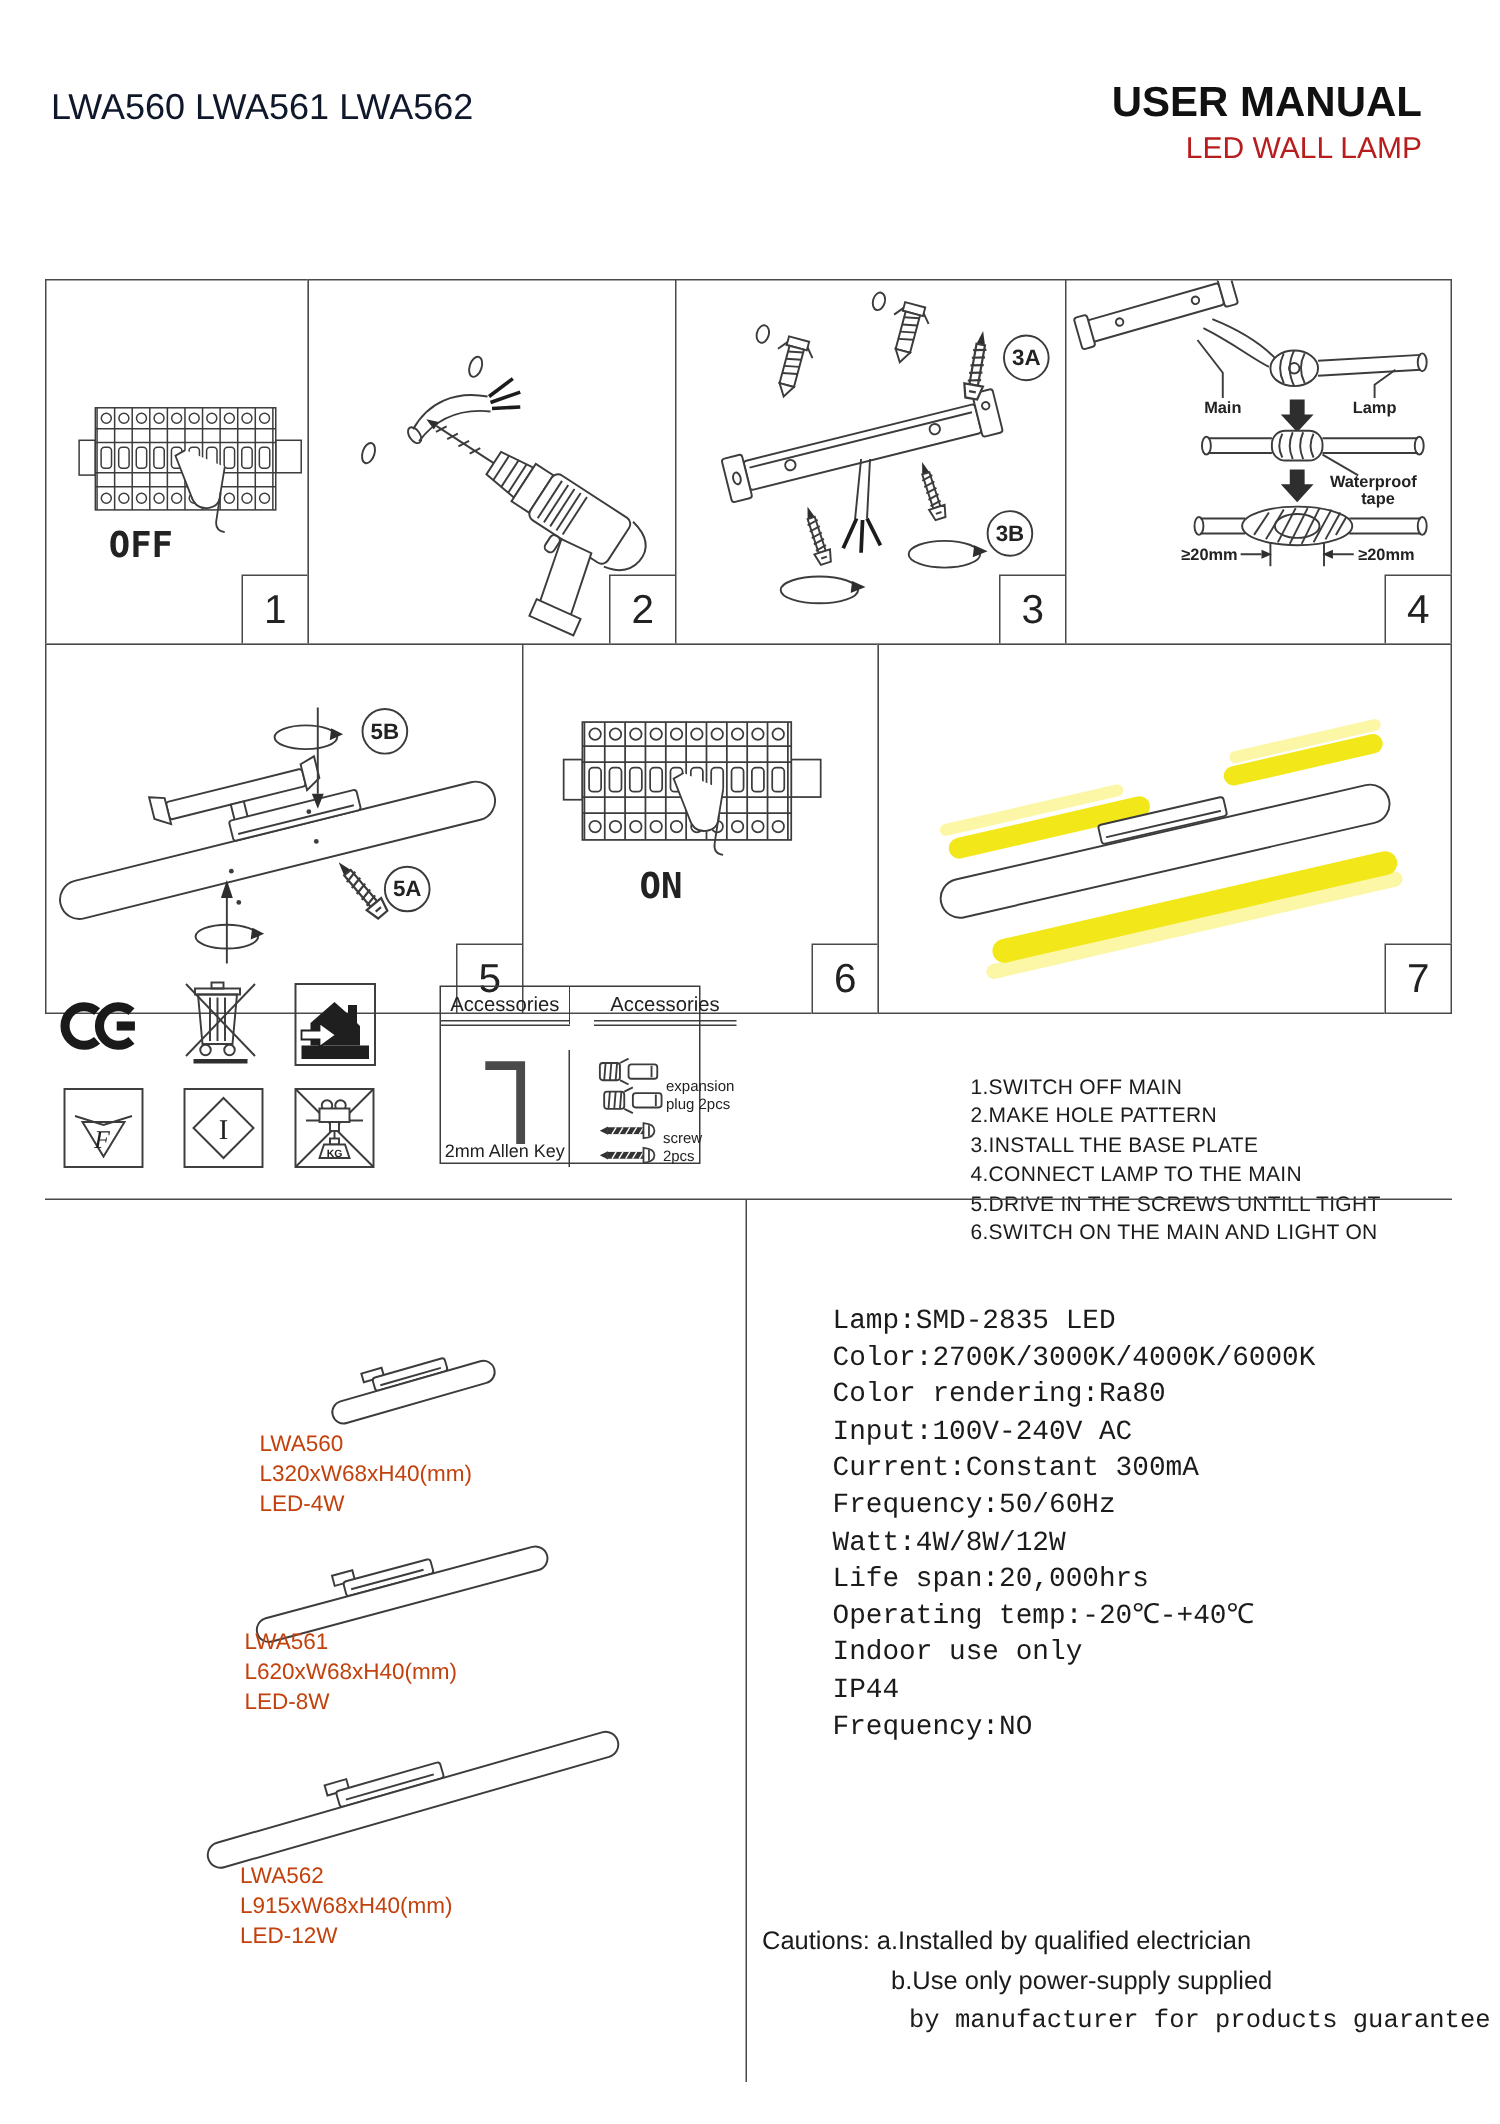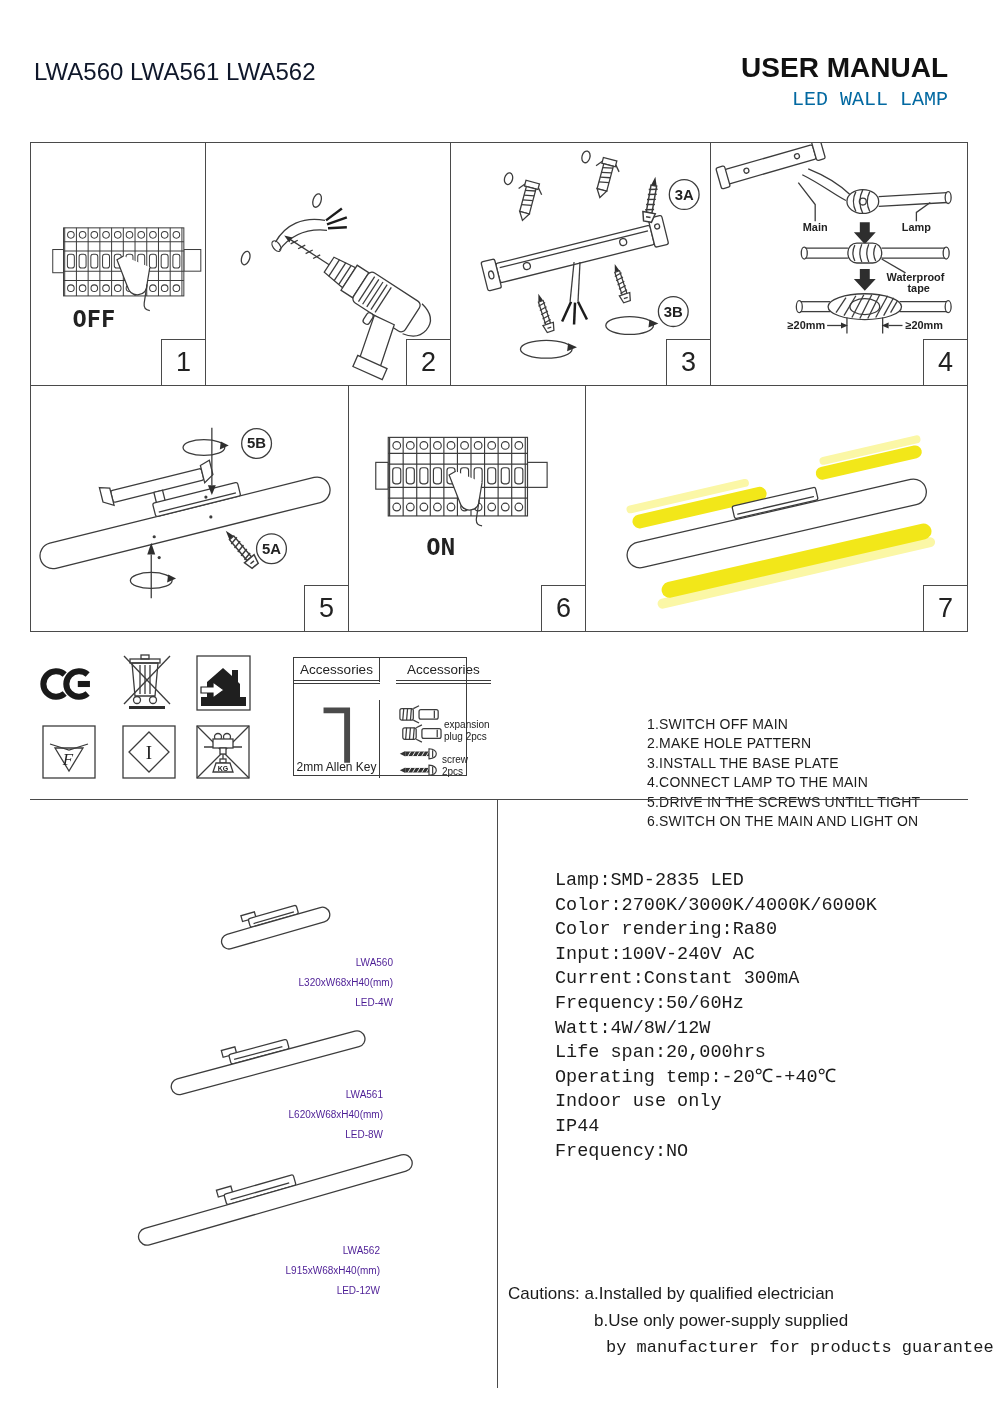--- a/index.html
+++ b/index.html
@@ -2,24 +2,24 @@
 <html><head>
 <meta charset="utf-8">
 <style>
   html,body{margin:0;padding:0;background:#e8e8e8;}
   .page{position:relative;width:1000px;height:1416px;background:#ffffff;
         font-family:"Liberation Sans",sans-serif;color:#222;overflow:hidden;margin:0 auto;}
   .abs{position:absolute;}
   
   .models-title{left:34px;top:58px;font-size:24px;font-weight:normal;color:#0f172a;letter-spacing:0;}
   .manual-title{right:52px;top:52px;font-size:28px;font-weight:bold;color:#111;}
-  .manual-subtitle{right:52px;top:88px;font-size:20px;color:#0369a1;font-family:Liberation Mono, monospace;}
+  .manual-subtitle{right:52px;top:88px;font-size:20px;color:#b91c1c;}
   
   .panel-grid{left:30px;top:142px;width:938px;height:490px;}
-  .panel{position:absolute;border:1.4px solid #4a4a4a;box-sizing:border-box;background:#fff;}
+  .panel{position:absolute;border:1.4px solid #4a4a4a;box-sizing:border-box;background:#fff;margin-top:44px;}
   .panel svg{width:100%;height:100%;display:block;}
   .num-box{position:absolute;right:-1px;bottom:-1px;width:45px;height:47px;
            border:1.4px solid #4a4a4a;box-sizing:border-box;background:#fff;
            display:flex;align-items:center;justify-content:center;
            font-size:27px;color:#222;}
   
   svg .ln{stroke:#3c3c3c;stroke-width:1.3;fill:none;}
   svg .lnf{stroke:#3c3c3c;stroke-width:1.3;fill:#fff;}
   svg .fill{fill:#2e2e2e;stroke:none;}
   svg text{font-family:"Liberation Sans",sans-serif;fill:#222;}
@@ -38,21 +38,21 @@
   .acc-div{border-right:1.2px solid #3c3c3c;}
   .acc-cell{position:relative;}
   .allen-wrap{position:absolute;left:0;right:0;top:2px;display:flex;justify-content:center;}
   .allen-label{position:absolute;left:0;right:0;bottom:4px;text-align:center;font-size:12px;color:#222;}
   .acc-row{display:flex;align-items:flex-end;padding:3px 1px 0 2px;}
   .acc-row-label{font-size:10px;line-height:12px;color:#222;padding-left:2px;}
   
   .h-divider{left:30px;top:799px;width:938px;height:0;border-top:1.5px solid #4a4a4a;}
   .v-divider{left:497px;top:800px;height:588px;width:0;border-left:1.5px solid #4a4a4a;}
   .instructions{left:647px;top:671px;font-size:14px;line-height:19.4px;color:#1c1c1c;letter-spacing:0.2px;margin-top:44px;}
-  .lamp-label{width:220px;text-align:right;font-size:10px;line-height:20px;color:#4c1d95;}
+  .lamp-label{width:220px;text-align:left;font-size:15px;line-height:20px;color:#c2410c;}
   .specs{left:555px;top:869px;font-size:18.5px;line-height:24.6px;color:#1b1b1b;font-family:Liberation Mono, monospace;}
   .cautions{left:508px;top:1280px;font-size:17px;line-height:27px;color:#1b1b1b;}
   .cautions .ind1{margin-left:86px;}
   .cautions .ind2{margin-left:98px;font-family:Liberation Mono, monospace;}
 </style>
 </head>
 <body>
 
 <div class="page">
 

